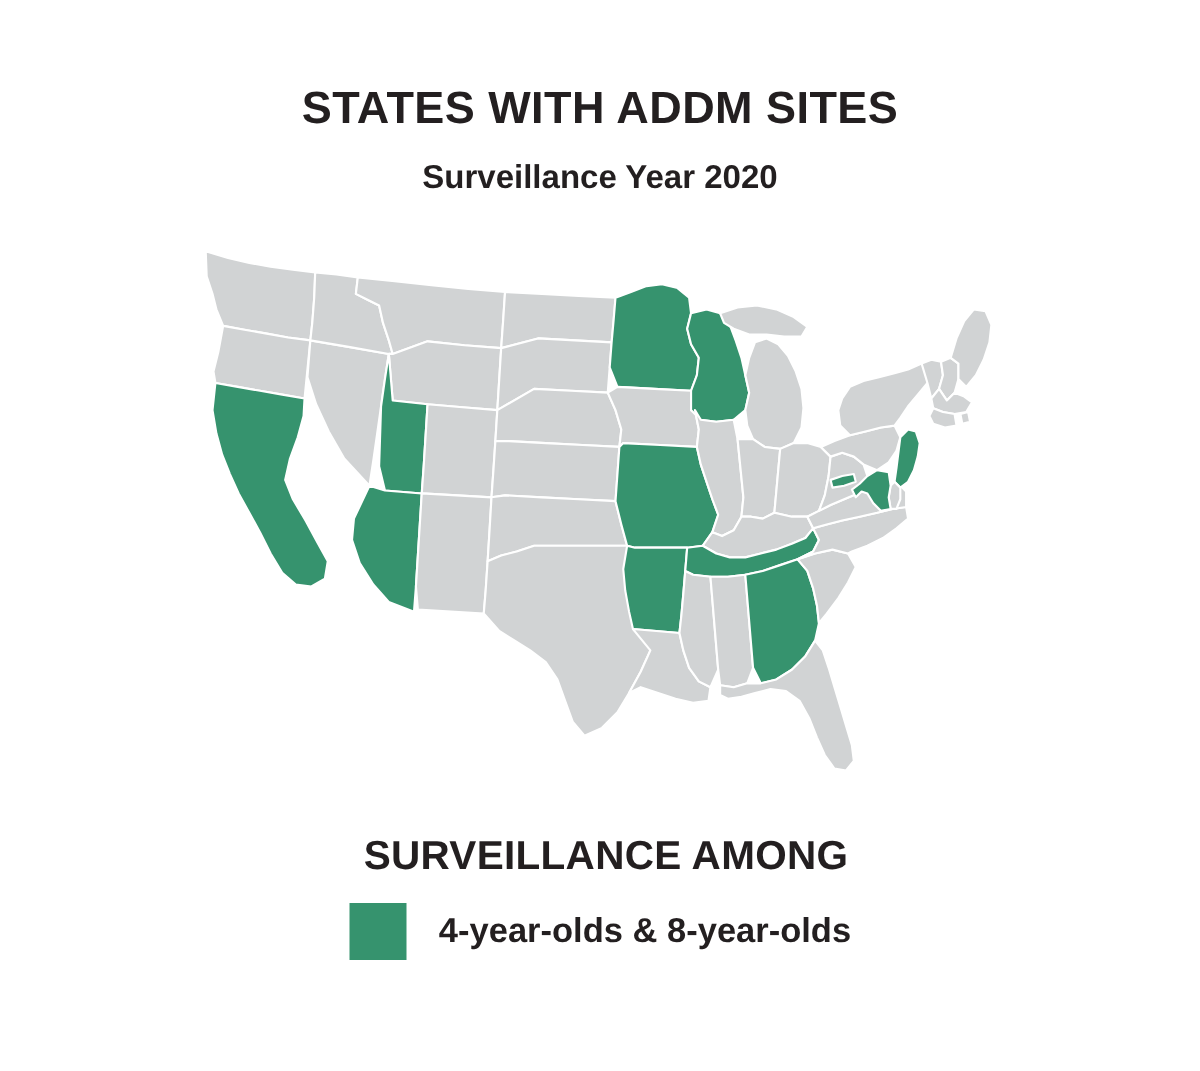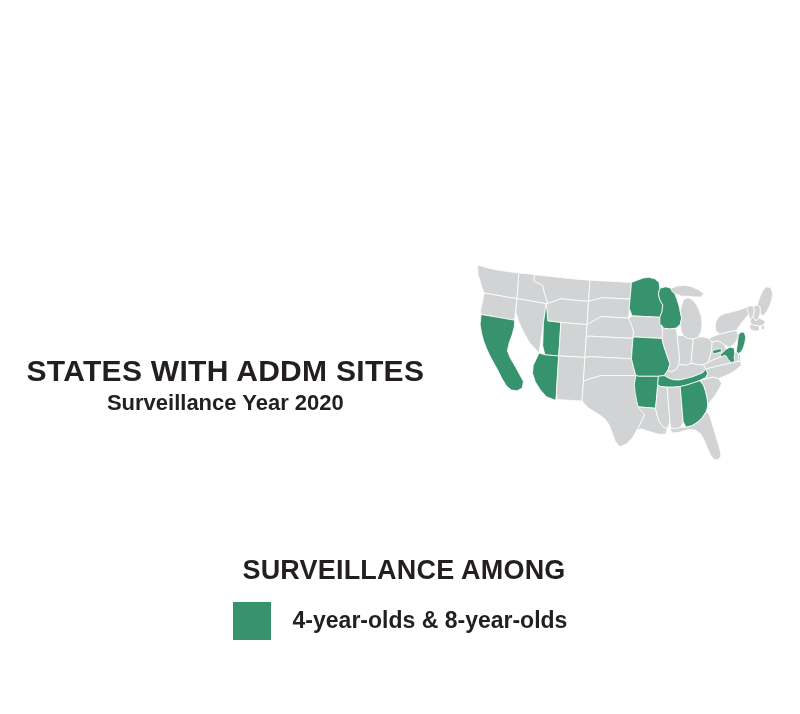--- a/index.html
+++ b/index.html
@@ -12,21 +12,21 @@
     height: 714px;
     font-family: "Liberation Sans", sans-serif;
     overflow: hidden;
     position: relative;
   }
   .page {
     width: 800px;
     height: 714px;
     background: #ffffff;
     display: flex;
-    flex-direction: row;
+    flex-direction: column;
     align-items: center;
     position: relative;
   }
   .title-block {
     width: 100%;
     text-align: center;
     margin-top: 56px;
   }
   .main-title {
     font-size: 30px;
@@ -34,21 +34,21 @@
     letter-spacing: 0.3px;
     color: #231f20;
     line-height: 1.1;
     margin: 0;
     font-family: "Liberation Sans", sans-serif;
   }
   .sub-title {
     font-size: 22px;
     font-weight: bold;
     color: #231f20;
-    margin: 3px 0 0 0;
+    margin: 16px 0 0 0;
     line-height: 1.15;
     font-family: "Liberation Sans", sans-serif;
   }
   .map-wrap {
     width: 620px;
     height: 400px;
     margin-top: 8px;
     position: relative;
   }
   .map-wrap svg {

